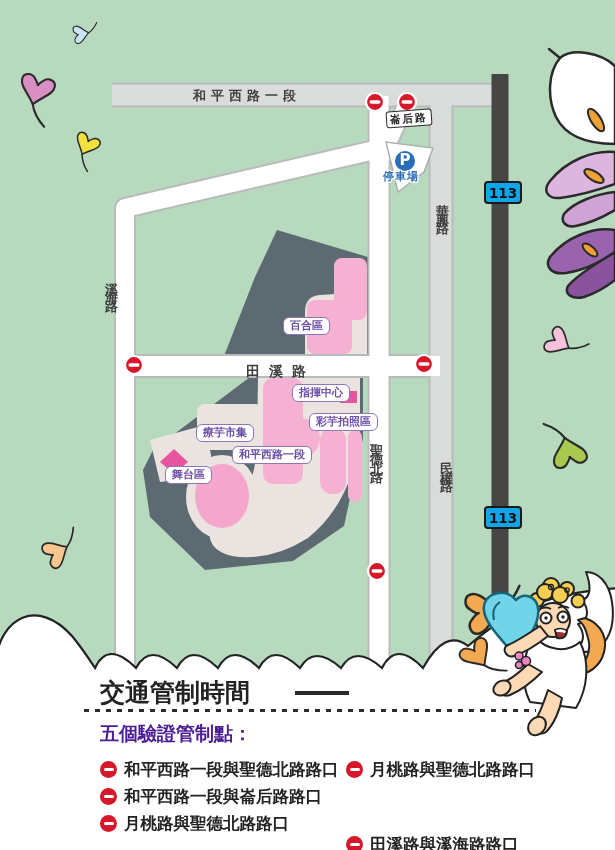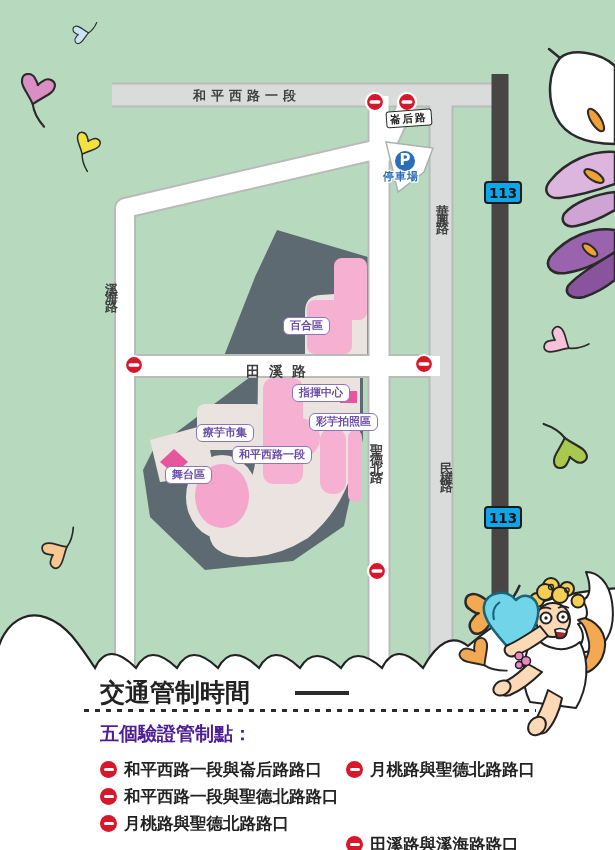--- a/index.html
+++ b/index.html
@@ -181,25 +181,25 @@
   <div class="control-line">
     <span class="t1">交通管制時間</span>
     <span class="dash"></span>
   </div>
   <div class="divider"></div>
   <div class="cp-title">五個驗證管制點：</div>
 
   <div class="cp-col" style="left:100px;top:756px;">
     <div class="cp-row">
       <span class="no-entry"></span>
+      <span>和平西路一段與聖德北路路口</span>
+    </div>
+    <div class="cp-row">
+      <span class="no-entry"></span>
       <span>和平西路一段與崙后路路口</span>
-    </div>
-    <div class="cp-row">
-      <span class="no-entry"></span>
-      <span>和平西路一段與聖德北路路口</span>
     </div>
     <div class="cp-row">
       <span class="no-entry"></span>
       <span>月桃路與聖德北路路口</span>
     </div>
   </div>
   <div class="cp-col" style="left:346px;top:756px;gap:48px;">
     <div class="cp-row">
       <span class="no-entry"></span>
       <span>月桃路與聖德北路路口</span>

